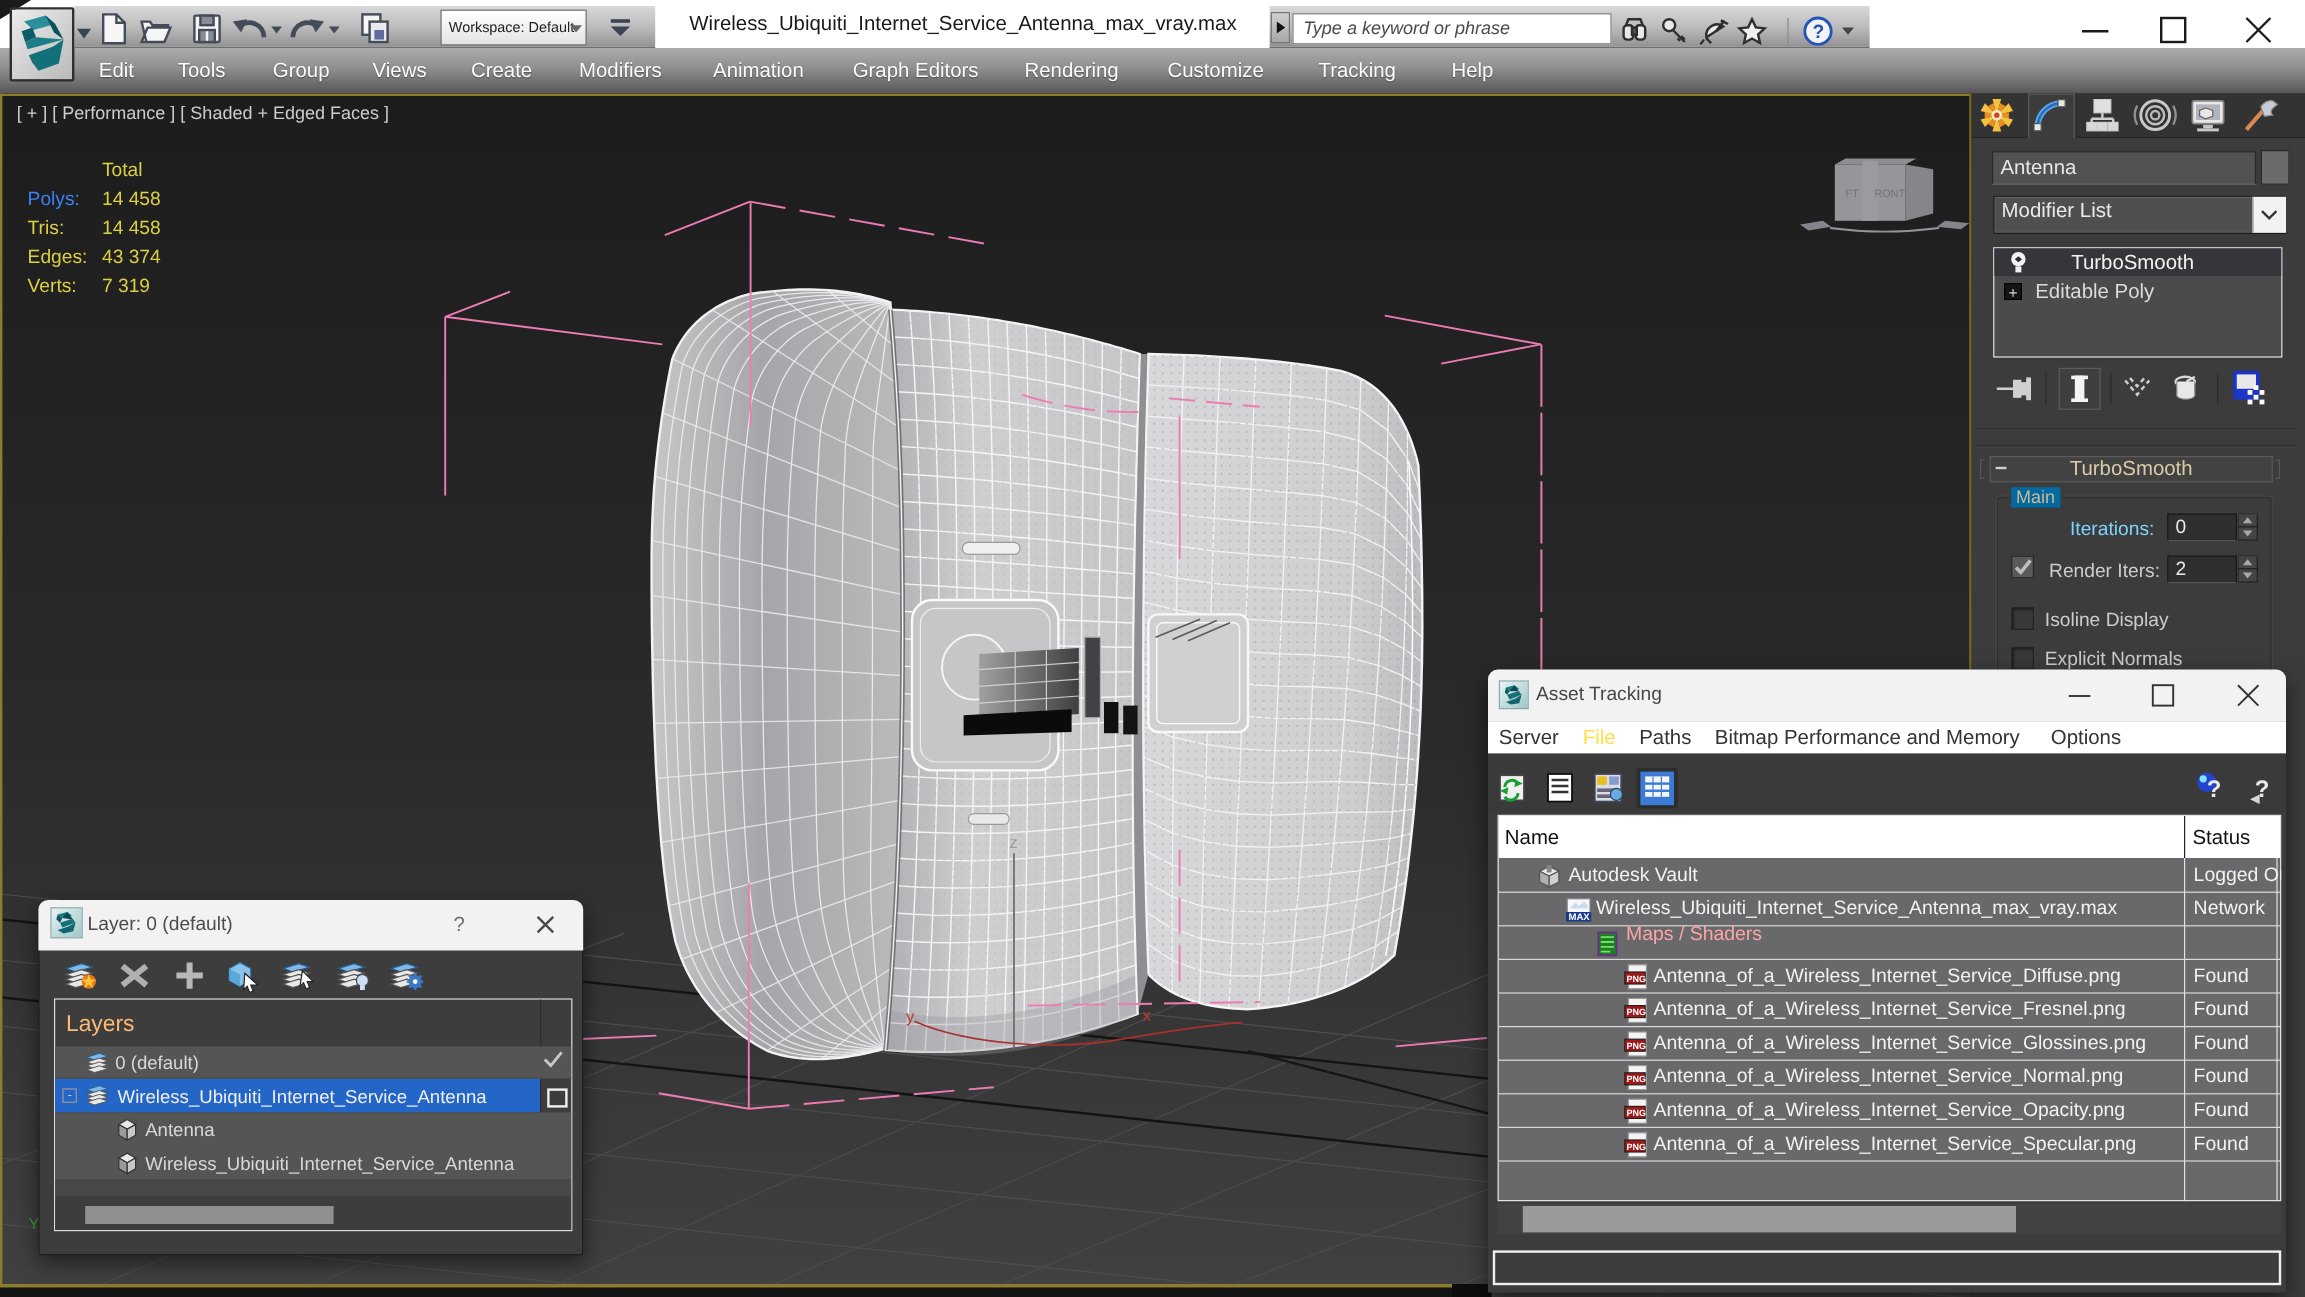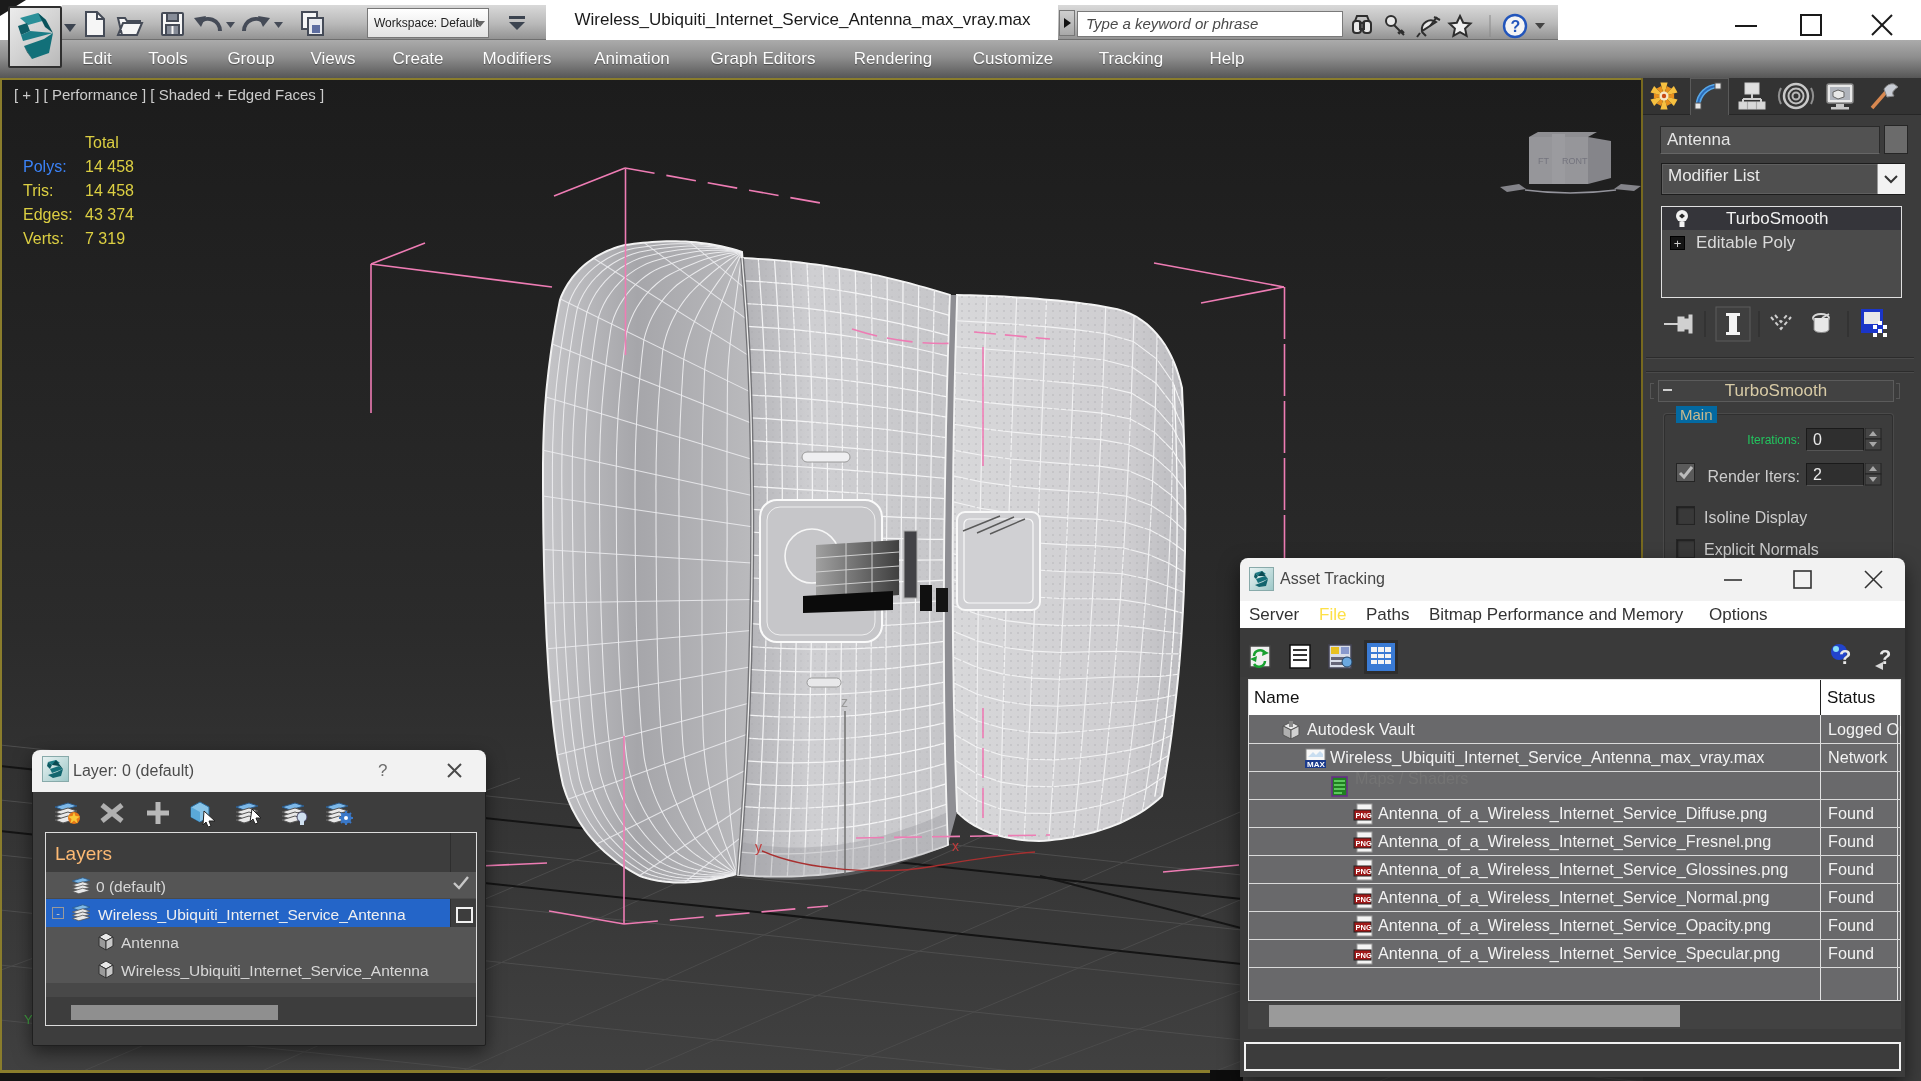--- a/index.html
+++ b/index.html
@@ -453,21 +453,21 @@
 </g>
 </svg>
 <div class="abs" style="left:1646px;top:357px;width:268px;height:2px;background:#2c2c2c;border-bottom:1px solid #4a4a4a"></div>
 <div class="abs" style="left:1646px;top:371px;width:268px;height:2px;background:#2c2c2c;border-bottom:1px solid #4a4a4a"></div>
 <div class="abs" style="left:1650px;top:383px;width:4px;height:16px;border:1px solid #565656;border-right:none"></div>
 <div class="abs" style="left:1896px;top:383px;width:4px;height:16px;border:1px solid #565656;border-left:none"></div>
 <div class="abs" style="left:1658px;top:380px;width:236px;height:22px;background:#424242;border:1px solid #5b5b5b;font-size:17px;color:#d8cba6;text-align:center;line-height:20px">TurboSmooth</div>
 <div class="abs" style="left:1663px;top:389px;width:9px;height:2px;background:#cfcfcf"></div>
 <div class="abs" style="left:1664px;top:414px;width:229px;height:167px;border:1px solid #2f2f2f;box-shadow:0 0 0 1px #4a4a4a;border-radius:3px"></div>
 <div class="abs" style="left:1676px;top:406px;background:#0369a1;padding:0 4px;font-size:15px;color:#c9b98e">Main</div>
-<div class="abs" style="left:1725px;top:433px;width:75px;text-align:right;font-size:12px;color:#22c55e;white-space:nowrap">Iterations:</div>
+<div class="abs" style="left:1725px;top:433px;width:75px;font-size:16px;color:#7dd3fc;white-space:nowrap">Iterations:</div>
 <div class="abs" style="left:1806px;top:428px;width:58px;height:23px;background:#2f2f2f;border:1px solid #1a1a1a;border-bottom-color:#555;font-size:16px;color:#eaeaea;line-height:21px;padding-left:6px">0</div>
 <svg class="abs" style="left:1865px;top:428px" width="17" height="23">
     <rect x="0" y="0" width="16" height="11" fill="#454545" stroke="#222"></rect>
     <rect x="0" y="11" width="16" height="11" fill="#454545" stroke="#222"></rect>
     <polygon points="8,3 12,8 4,8" fill="#a8a8a8"></polygon>
     <polygon points="4,14 12,14 8,19" fill="#a8a8a8"></polygon>
   </svg>
 <div class="abs" style="left:1676px;top:463px;width:19px;height:19px;background:#5a5a5a;border:1px solid #242424"></div>
 <svg class="abs" style="left:1678px;top:465px" width="16" height="15">
     <path d="M2,8 L6,12 L14,2" fill="none" stroke="#bcbcbc" stroke-width="3"></path>
@@ -691,21 +691,21 @@
 <div class="abs" style="left:1249px;top:799px;width:651px;height:1px;background:#dadada"></div>
 <svg class="abs" style="left:1330px;top:776px" width="20" height="22" viewBox="0 0 20 22">
 <rect x="2" y="1" width="15" height="19" fill="#208020" stroke="#6a2a8a" stroke-width="1.5"></rect>
 <g stroke="#70e070" stroke-width="1.5">
       <line x1="4" y1="5" x2="15" y2="5"></line>
       <line x1="4" y1="9" x2="15" y2="9"></line>
       <line x1="4" y1="13" x2="15" y2="13"></line>
       <line x1="4" y1="17" x2="12" y2="17"></line>
     </g>
   </svg>
-<div class="abs" style="left:1355px;top:769px;font-size:16.2px;color:#737373;white-space:nowrap">Maps / Shaders</div>
+<div class="abs" style="left:1355px;top:769px;font-size:16.2px;color:#fca5a5;white-space:nowrap">Maps / Shaders</div>
 <div class="abs" style="left:1249px;top:827px;width:651px;height:1px;background:#dadada"></div>
 <svg class="abs" style="left:1353px;top:803px" width="22" height="23" viewBox="0 0 22 23">
 <rect x="4" y="1" width="15" height="20" fill="#f4f4f4" stroke="#999" stroke-width="1"></rect>
 <rect x="1" y="7" width="17" height="10" fill="#a01818" stroke="#222" stroke-width="1"></rect>
 <text x="2.5" y="15" font-size="7.5" font-weight="bold" fill="#fff" font-family="Liberation Sans, sans-serif">PNG</text>
   </svg>
 <div class="abs" style="left:1378px;top:804px;font-size:16.2px;color:#f2f2f2;white-space:nowrap">Antenna_of_a_Wireless_Internet_Service_Diffuse.png</div>
 <div class="abs" style="left:1828px;top:804px;width:73px;height:22px;overflow:hidden;white-space:nowrap;font-size:16.2px;color:#f2f2f2">Found</div>
 <div class="abs" style="left:1249px;top:855px;width:651px;height:1px;background:#dadada"></div>
 <svg class="abs" style="left:1353px;top:831px" width="22" height="23" viewBox="0 0 22 23">

